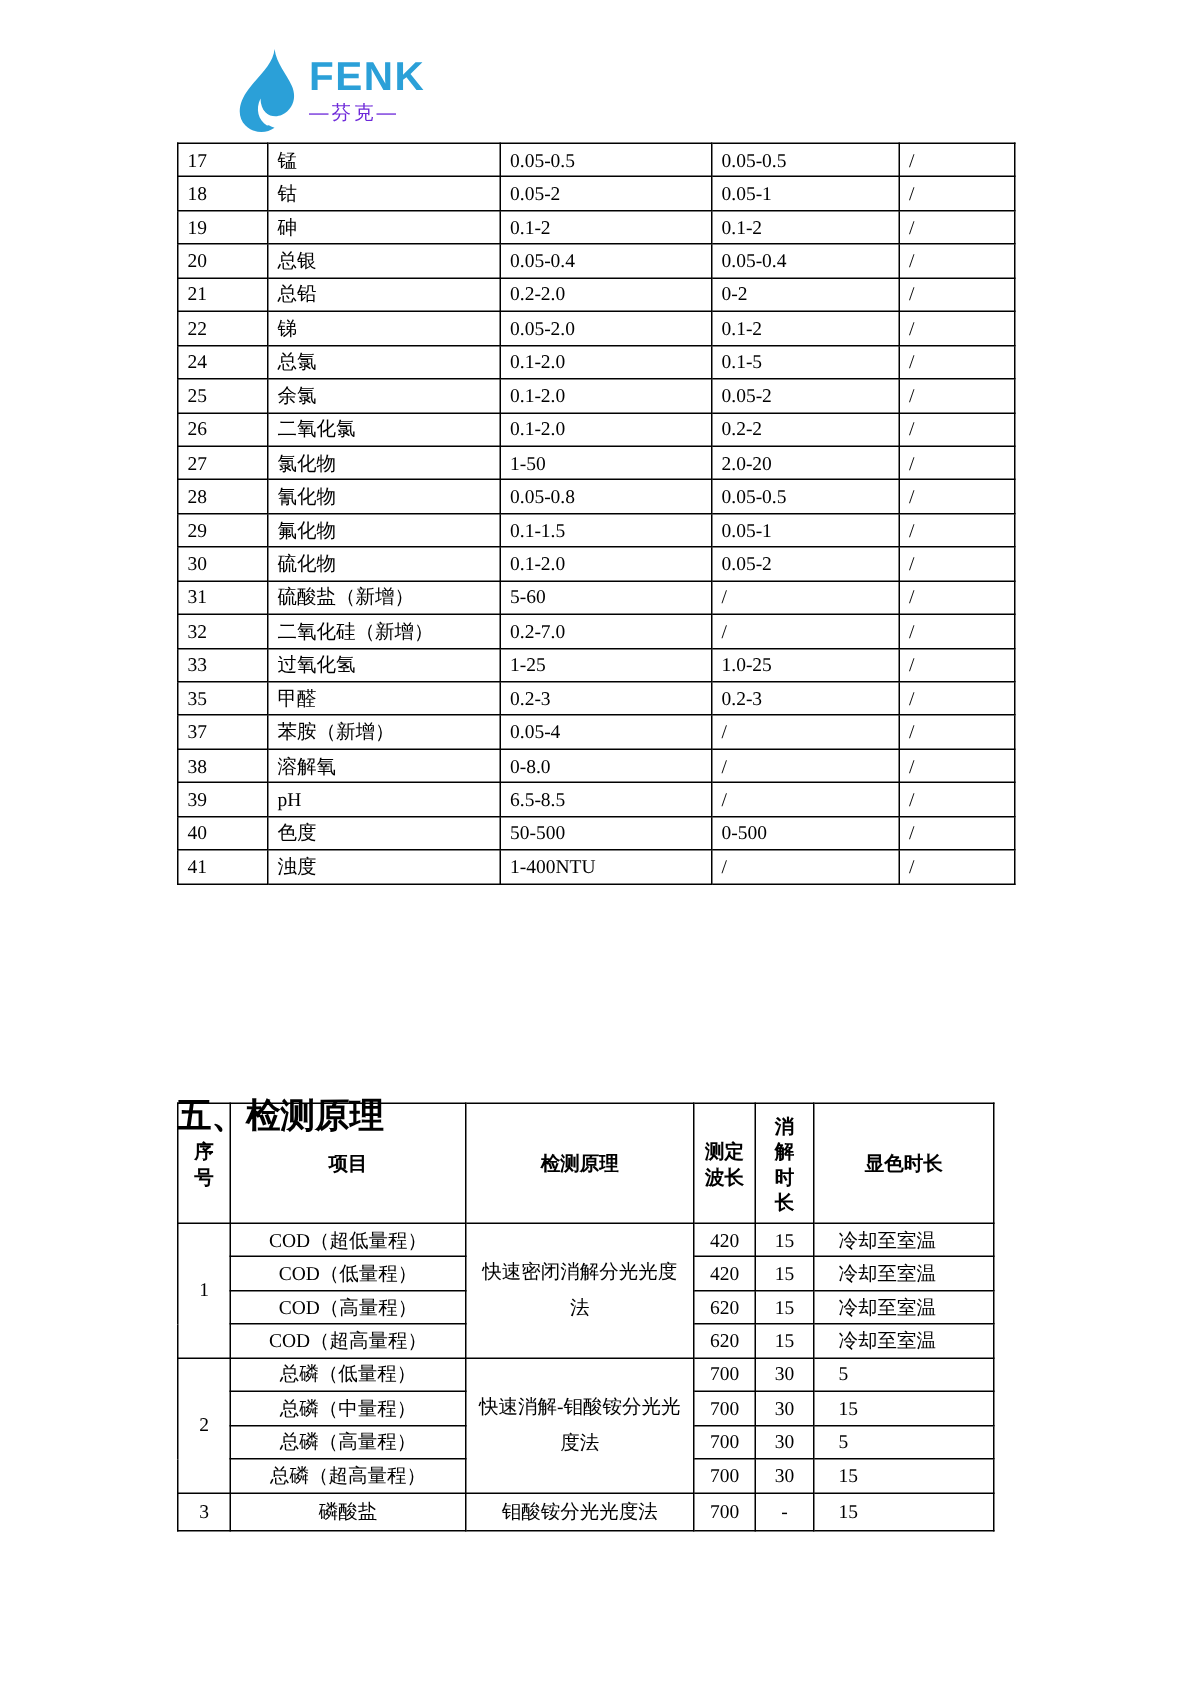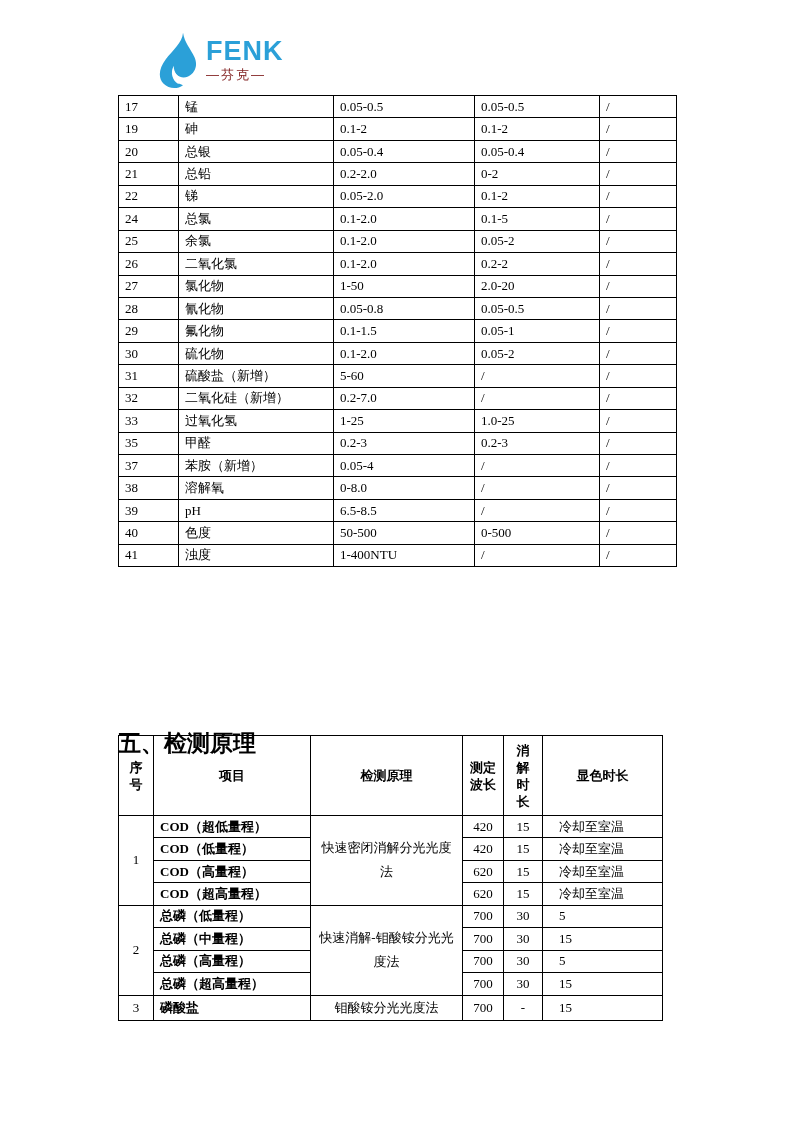--- a/index.html
+++ b/index.html
@@ -41,56 +41,63 @@
     font-weight:bold; font-size:23px;text-align:right;
   }
 
   #principle-table { position:absolute; left:118px; top:735px; width:544px; }
   #principle-table thead tr { height:80px; }
   #principle-table tbody tr { height:22.44px; }
   #principle-table th {
     font-weight:bold; text-align:center; white-space:pre-line; line-height:17px;
   }
   #principle-table td.c-sn   { text-align:center; }
-  #principle-table td.c-item { text-align:left;font-weight:bold; }
+  #principle-table td.c-item { text-align:center; }
   #principle-table td.c-principle { text-align:center; white-space:normal; line-height:24px; }
   #principle-table td.c-wave { text-align:center; }
   #principle-table td.c-dig  { text-align:center; }
   #principle-table td.c-disp { text-align:left;padding-left:16px; }
 </style>
 </head>
 <body>
 
 <div class="page">
 
   <div class="logo">
     <svg class="logo-icon" viewBox="0 0 60 78" aria-hidden="true">
       <path d="M37,1 C36,15 22,26 13,38 C3,51 2,64 10,72 C17,79 29,80 37,74 C27,71 21,62 23,51 C26,61 35,66 44,62 C54,57 58,46 53,35 C48,24 39,15 37,1 Z" style="fill: rgb(43, 160, 216);"></path>
       <path d="M30,72 C22,67 19,57 24,47 C24,58 31,65 41,66 C38,70 34,72 30,72 Z" fill="#ffffff"></path>
     </svg>
     <div class="logo-text">
       <div class="brand" style="color: rgb(43, 160, 216);">FENK</div>
-      <div class="brand-cn" style="color: #7f1d1d;">—芬克—</div>
+      <div class="brand-cn" style="color: #6d28d9;">—芬克—</div>
     </div>
   </div>
 
   <table id="parameters-table">
     <colgroup>
       <col style="width:60px">
         <col style="width:155px">
         <col style="width:141px">
       <col style="width:125px">
         <col style="width:77px">
     </colgroup>
     <tbody>
         <tr>
           <td>17</td>
           <td>锰</td>
           <td>0.05-0.5</td>
           <td>0.05-0.5</td>
+          <td>/</td>
+        </tr>
+        <tr>
+          <td>18</td>
+          <td>钴</td>
+          <td>0.05-2</td>
+          <td>0.05-1</td>
           <td>/</td>
         </tr>
         <tr>
           <td>19</td>
           <td>砷</td>
           <td>0.1-2</td>
           <td>0.1-2</td>
           <td>/</td>
         </tr>
         <tr>

